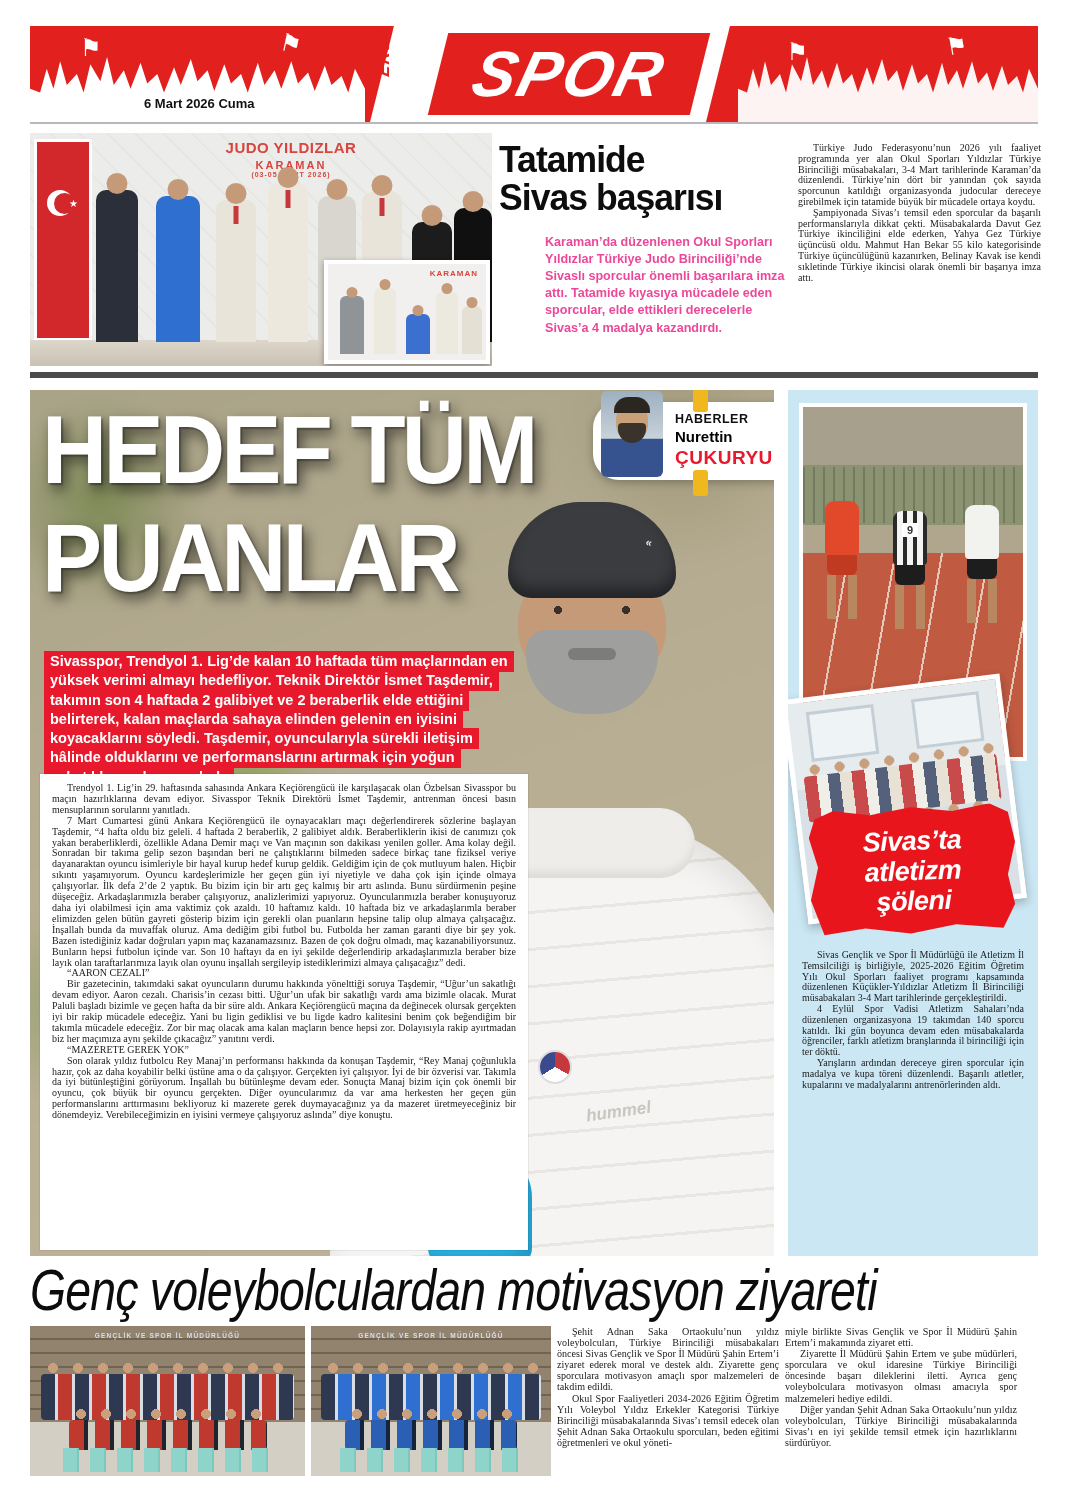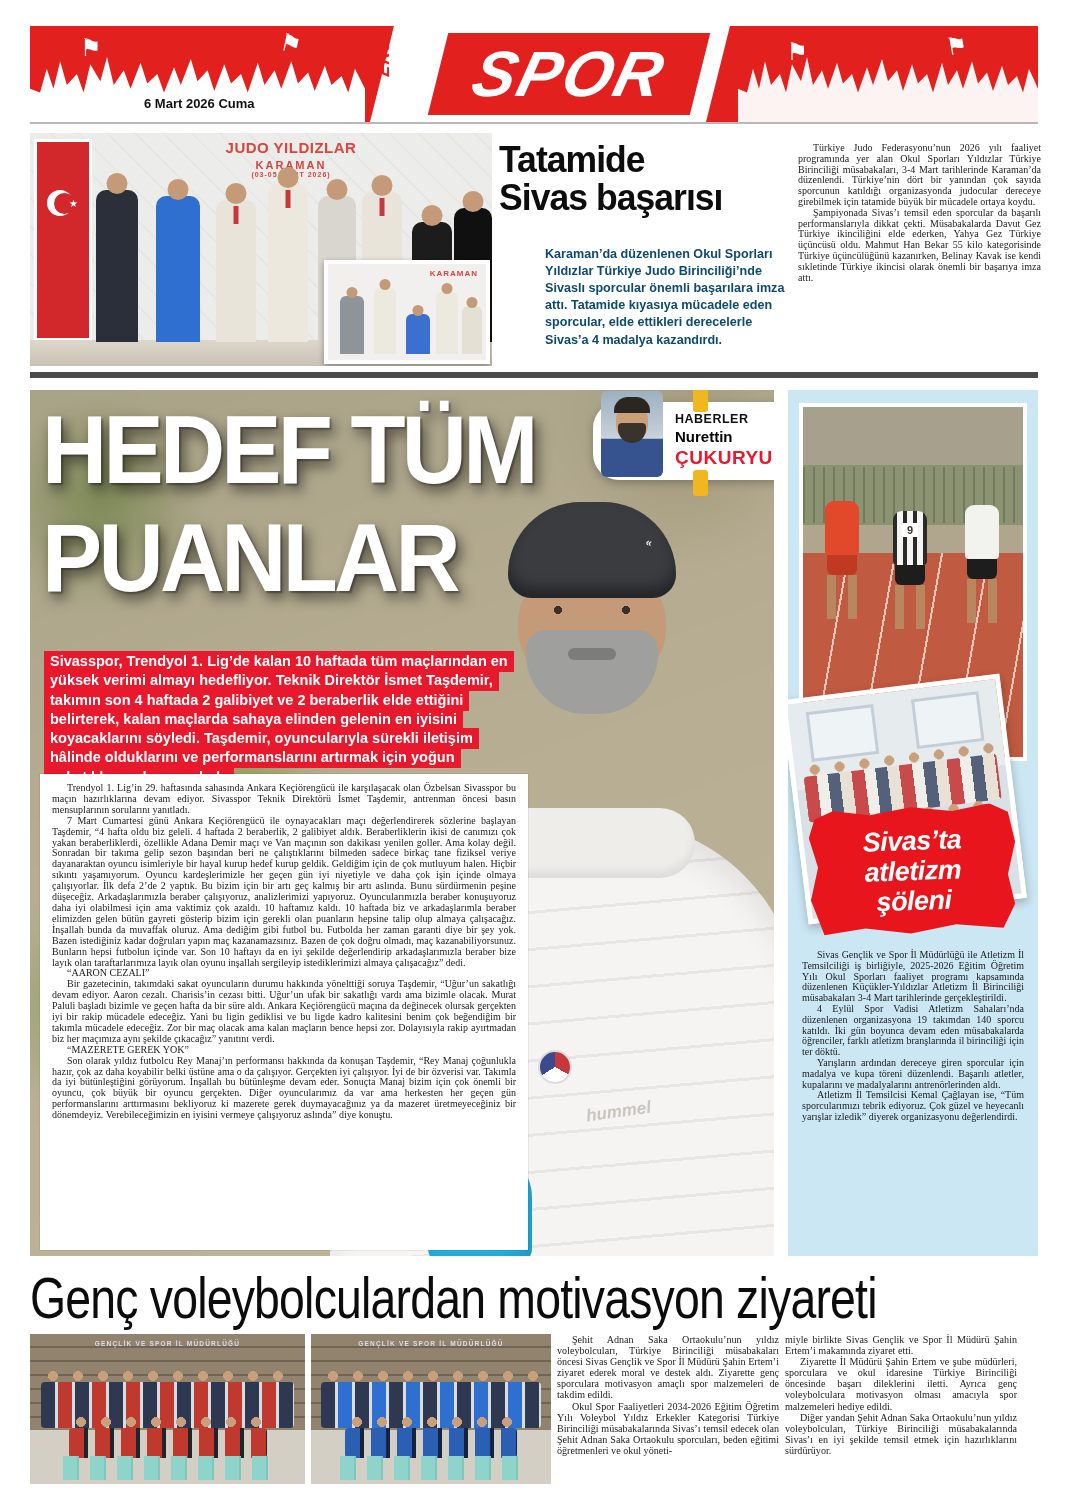--- a/index.html
+++ b/index.html
@@ -44,21 +44,21 @@
   .jp-inset{position:absolute;right:2px;bottom:2px;width:158px;height:96px;background:#f2f0ee;
     border:4px solid #fff;box-shadow:0 2px 6px rgba(0,0,0,.35);}
   .jp-inset .t{position:absolute;top:5px;right:8px;color:#d8453e;font-weight:800;font-size:8px;letter-spacing:1px;}
   .mini{position:absolute;bottom:6px;border-radius:6px 6px 0 0;}
   .mini::before{content:"";position:absolute;top:-9px;left:50%;transform:translateX(-50%);
     width:11px;height:11px;border-radius:50%;background:#c49a78;}
 
   .judo-head-col{width:292px;flex:none;padding-top:8px;}
   .judo-headline{font-weight:900;font-size:37px;line-height:1.04;letter-spacing:-1px;color:#0d0d0d;
     transform:scaleX(.96);transform-origin:left top;}
-  .judo-lead{margin-top:28px;padding-left:46px;font-size:12.6px;line-height:1.36;font-weight:700;color:#0c4a6e;}
+  .judo-lead{margin-top:16px;padding-left:46px;font-size:12.6px;line-height:1.36;font-weight:700;color:#ec4899;}
 
   .serif{font-family:"Liberation Serif",serif;color:#1a1a1a;text-align:justify;}
   .serif p{margin:0;text-indent:15px;}
   .judo-body-col{width:243px;flex:none;font-size:10px;line-height:10.8px;padding-top:10px;}
 
   .divider{margin-top:6px;height:6px;background:#4b4b4b;}
 
   
   .main-section{margin-top:12px;display:flex;gap:14px;height:866px;}
   .scene{position:relative;width:744px;height:866px;flex:none;overflow:hidden;background:#b2a98e;}
@@ -144,21 +144,21 @@
   .bodies{height:46px;border-radius:4px;}
   .pod-blocks{position:absolute;bottom:8px;left:58px;display:flex;align-items:flex-end;gap:5px;}
   .pod-blocks div{background:#36b3ab;width:28px;}
   .badge{position:absolute;left:22px;top:416px;width:206px;height:130px;background:#e8151d;transform:rotate(-2deg);
     clip-path:polygon(3% 8%,12% 2%,30% 6%,50% 1%,70% 5%,88% 0%,97% 7%,100% 30%,96% 55%,99% 78%,93% 96%,70% 92%,48% 98%,26% 93%,6% 97%,0% 70%,4% 45%,0% 22%);
     display:flex;flex-direction:column;align-items:center;justify-content:center;
     color:#fff;font-weight:900;font-style:italic;font-size:27px;line-height:1.12;letter-spacing:-.5px;}
   .sidebar-text{position:absolute;left:14px;right:14px;top:560px;font-size:10px;line-height:10.8px;}
 
   
-  .v-headline{margin-top:8px;height:64px;overflow:visible;}
+  .v-headline{margin-top:0;height:64px;overflow:visible;font-style:italic;}
   .v-headline span{display:inline-block;white-space:nowrap;font-weight:400;font-size:58px;letter-spacing:-1px;
     transform:scaleX(.8);transform-origin:left;color:#0c0c0c;}
   .bottom-row{margin-top:6px;display:flex;gap:6px;height:152px;}
   .group-photo{position:relative;height:150px;flex:none;overflow:hidden;
     background:linear-gradient(#8a7a64 0 64%,#d4cfc4 64% 100%),#8a7a64;}
   .group-photo .wood{position:absolute;left:0;right:0;top:0;height:64%;
     background:repeating-linear-gradient(180deg,rgba(255,255,255,.07) 0 12px,rgba(0,0,0,.18) 12px 14px);}
   .group-photo .wall-title{position:absolute;top:6px;left:0;right:0;text-align:center;color:#d8dee8;
     font-size:6.5px;letter-spacing:1.2px;font-weight:700;}
   .bags{position:absolute;bottom:4px;left:12%;right:12%;height:24px;
@@ -330,21 +330,20 @@
       <div class="badge">
         <div>Sivas’ta</div>
         <div>atletizm</div>
         <div>şöleni</div>
       </div>
 
       <div class="sidebar-text serif">
         <p>Sivas Gençlik ve Spor İl Müdürlüğü ile Atletizm İl Temsilciliği iş birliğiyle, 2025-2026 Eğitim Öğretim Yılı Okul Sporları faaliyet programı kapsamında düzenlenen Küçükler-Yıldızlar Atletizm İl Birinciliği müsabakaları 3-4 Mart tarihlerinde gerçekleştirildi.</p>
         <p>4 Eylül Spor Vadisi Atletizm Sahaları’nda düzenlenen organizasyona 19 takımdan 140 sporcu katıldı. İki gün boyunca devam eden müsabakalarda öğrenciler, farklı atletizm branşlarında il birinciliği için ter döktü.</p>
         <p>Yarışların ardından dereceye giren sporcular için madalya ve kupa töreni düzenlendi. Başarılı atletler, kupalarını ve madalyalarını antrenörlerinden aldı.</p>
-        <p>Atletizm İl Temsilcisi Kemal Çağlayan ise, “Tüm sporcularımızı tebrik ediyoruz. Çok güzel ve heyecanlı yarışlar izledik” diyerek organizasyonu değerlendirdi.</p>
       </div>
     </div>
   </div>
 
   <div class="v-headline">
     <span>Genç voleybolculardan motivasyon ziyareti</span>
   </div>
 
   <div class="bottom-row">
     <div class="group-photo" style="width:275px;">

